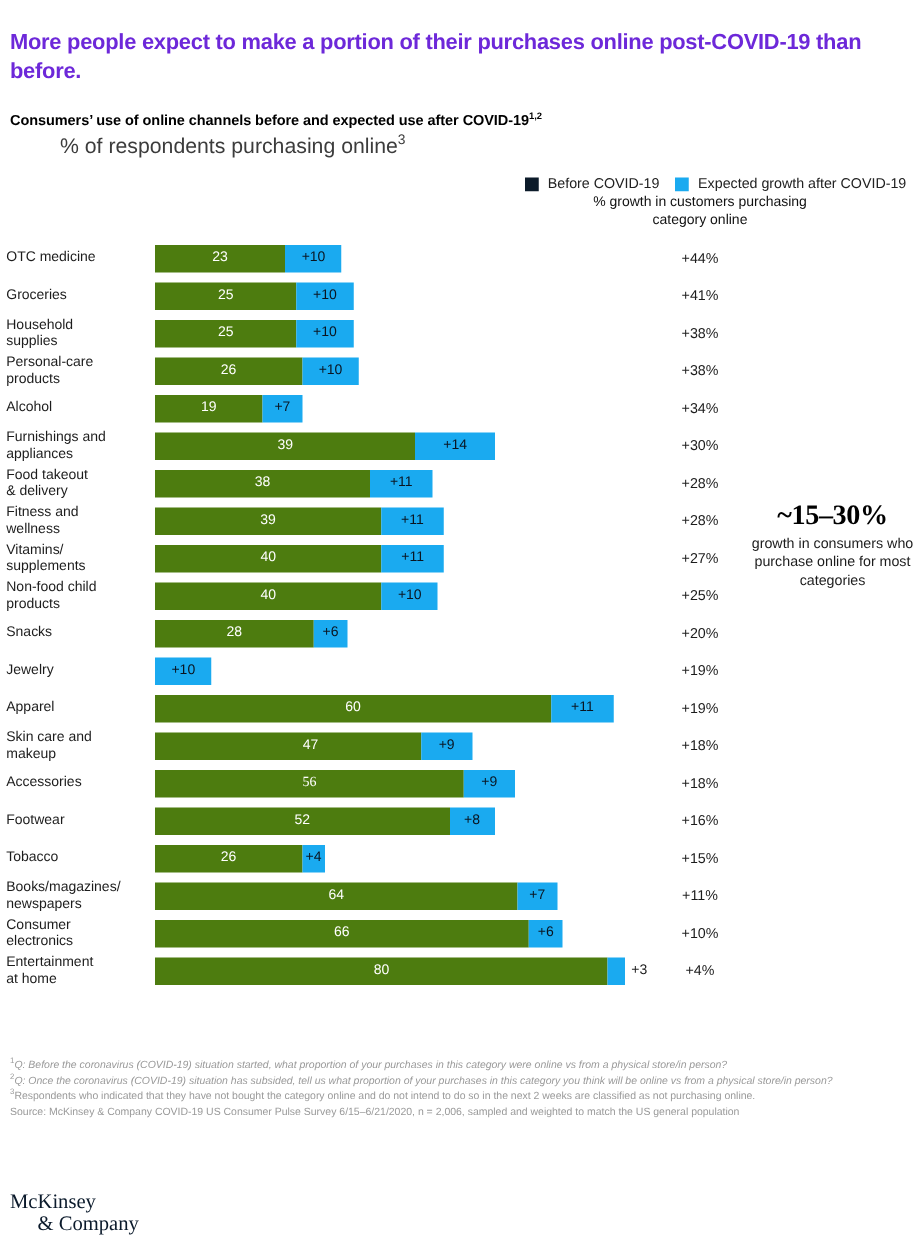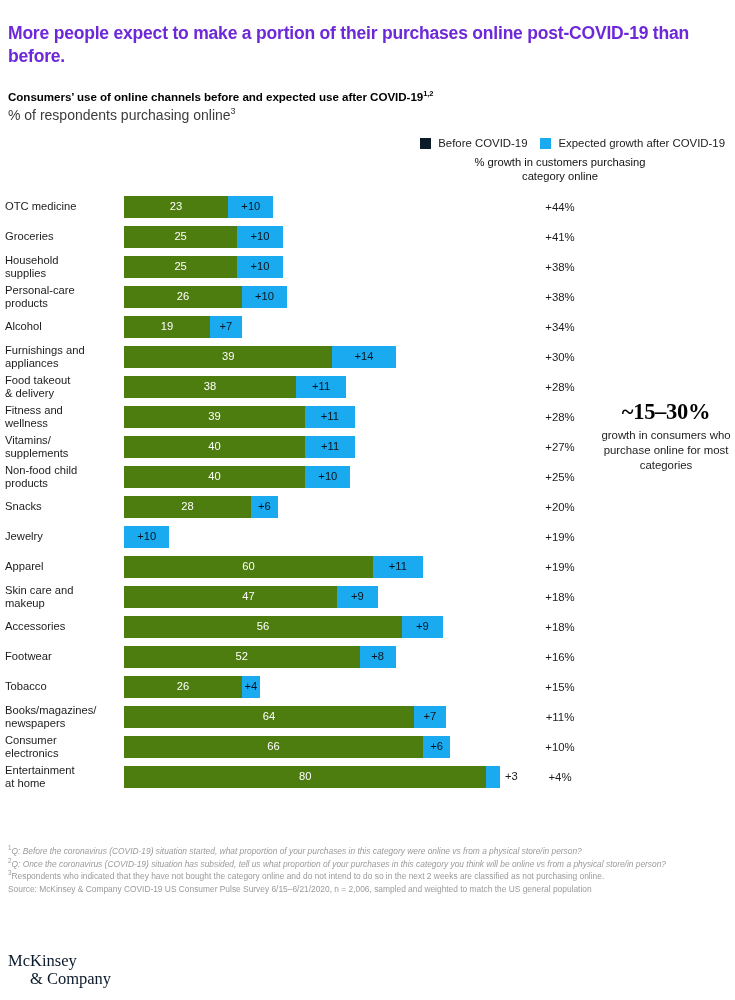--- a/index.html
+++ b/index.html
@@ -36,24 +36,25 @@
 
   
   .subtitle {
     font-size: 11.6px;
     font-weight: bold;
     color: #000;
     margin-top: 22px;
     letter-spacing: -0.05px;
   }
   .subsubtitle {
-    font-size: 14px;
+    font-size: 17px;
     font-weight: normal;
     color: #3c3c3c;
     margin-top: 4px;
+    margin-left: 40px;
   }
   sup {
     font-size: 0.65em;
     vertical-align: super;
     line-height: 0;
   }
 
   
   .legend {
     display: flex;
@@ -365,42 +366,42 @@
         <div class="bar-wrap">
           <div class="seg seg-after" style="width: 45.3px;">+10</div>
         </div>
         <div class="growth">+19%</div>
       </div>
       <div class="row">
         <div class="cat-label">
           <div>Apparel</div>
         </div>
         <div class="bar-wrap">
-          <div class="seg seg-before" style="width: 249px;">60</div>
+          <div class="seg seg-before" style="width: 317px;">60</div>
           <div class="seg seg-after" style="width: 49.83px;">+11</div>
         </div>
         <div class="growth">+19%</div>
       </div>
       <div class="row">
         <div class="cat-label">
           <div>Skin care and</div>
           <div>makeup</div>
         </div>
         <div class="bar-wrap">
           <div class="seg seg-before" style="width: 212.91px; padding-left: 36px;">47</div>
           <div class="seg seg-after" style="width: 40.77px;">+9</div>
         </div>
         <div class="growth">+18%</div>
       </div>
       <div class="row">
         <div class="cat-label">
           <div>Accessories</div>
         </div>
         <div class="bar-wrap">
-          <div class="seg seg-before" style="width: 278px;">56</div>
+          <div class="seg seg-before" style="width: 247px; font-family: Liberation Serif, serif;">56</div>
           <div class="seg seg-after" style="width: 40.77px;">+9</div>
         </div>
         <div class="growth">+18%</div>
       </div>
       <div class="row">
         <div class="cat-label">
           <div>Footwear</div>
         </div>
         <div class="bar-wrap">
           <div class="seg seg-before" style="width: 235.56px;">52</div>

